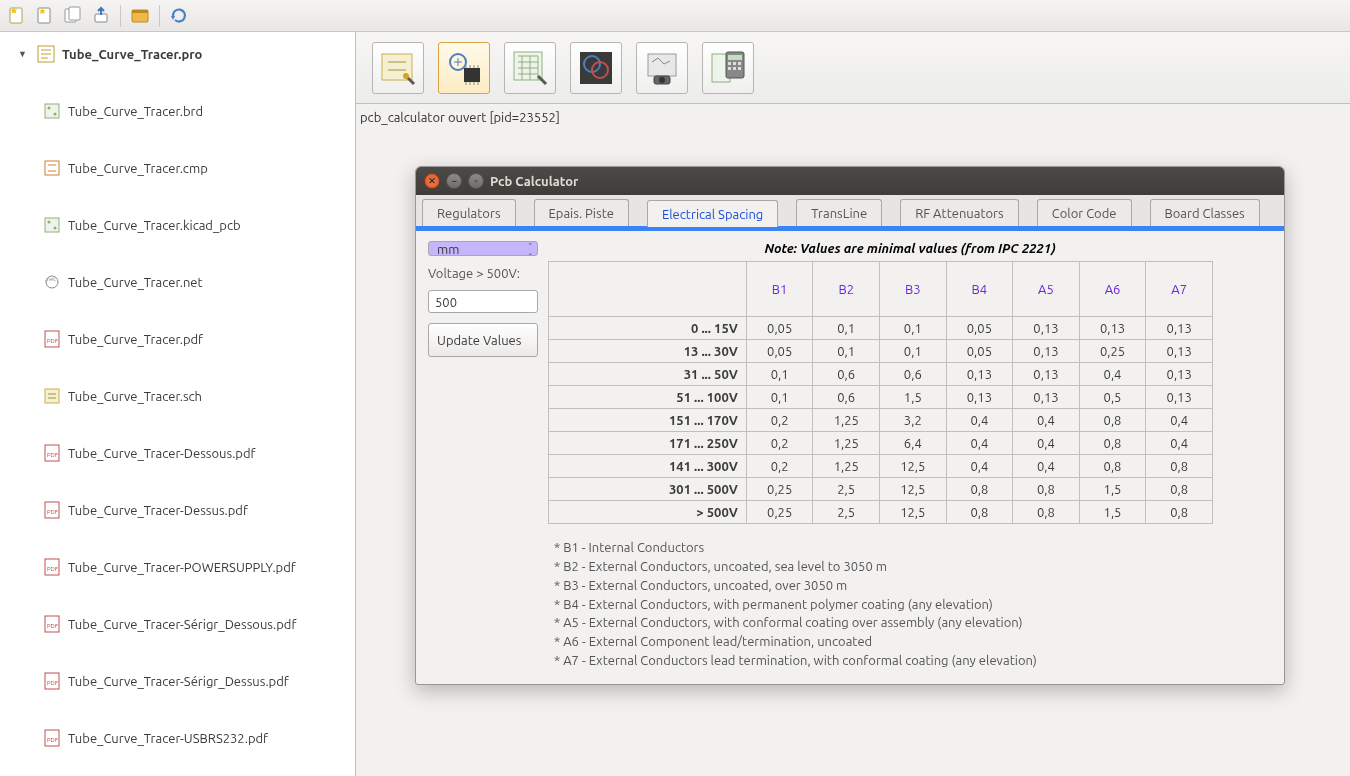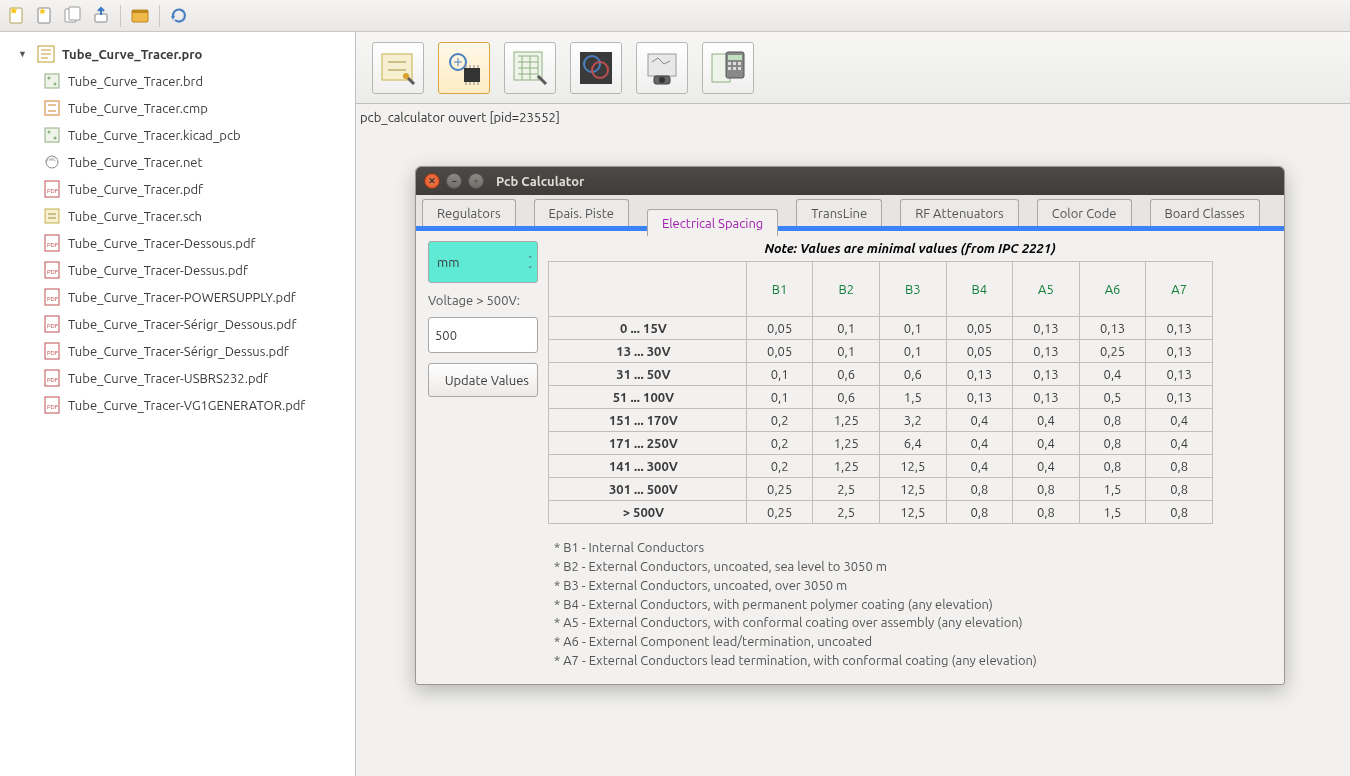--- a/index.html
+++ b/index.html
@@ -9,57 +9,57 @@
 .top-toolbar { height: 32px; background: linear-gradient(#f5f4f3, #e8e7e6); border-bottom: 1px solid #c9c8c7; display: flex; align-items: center; padding: 0 4px; gap: 2px; }
 .tb-btn { width: 26px; height: 26px; display: flex; align-items: center; justify-content: center; border-radius: 3px; }
 .tb-sep { width: 1px; height: 22px; background: #c9c8c7; margin: 0 4px; }
 
 
 .main { display: flex; height: calc(776px - 32px); }
 .sidebar { width: 356px; background: #fff; border-right: 1px solid #bfbfbf; padding: 8px 0 0 0; overflow: hidden; }
 .tree { padding-left: 18px; }
 .tree-item { display: flex; align-items: center; height: 27px; gap: 6px; padding-left: 0; white-space: nowrap; }
 .tree-item.root { font-weight: bold; padding-left: 0; }
-.tree-children .tree-item { padding-left: 24px; }
+.tree-children .tree-item { padding-left: 24px; margin-top: 30px; }
 .tree-icon { width: 20px; height: 20px; display: flex; align-items: center; justify-content: center; flex-shrink: 0; }
 .expand { width: 12px; color: #555; font-size: 9px; }
 
 
 .content { flex: 1; display: flex; flex-direction: column; background: #f2f1f0; overflow: hidden; }
 .big-toolbar { height: 72px; background: linear-gradient(#f7f6f5,#ececeb); border-bottom: 1px solid #bfbfbf; display: flex; align-items: center; padding: 8px 16px; gap: 14px; }
 .big-btn { width: 52px; height: 52px; border: 1px solid #b7b6b5; border-radius: 3px; background: linear-gradient(#ffffff,#f0efee); display: flex; align-items: center; justify-content: center; }
 .big-btn.hover { background: linear-gradient(#fff9e9,#fdecc3); border-color: #d9a441; }
 .status-line { padding: 6px 4px 0 4px; color: #333; font-size: 13px; }
 
 
 .dialog { position: absolute; left: 415px; top: 166px; width: 870px; background: #f2f1f0; border: 1px solid #9b9893; border-radius: 6px 6px 3px 3px; box-shadow: 0 6px 20px rgba(0,0,0,0.25); }
 .titlebar { height: 28px; background: linear-gradient(#4b4a47,#3e3d3b); border-radius: 5px 5px 0 0; display: flex; align-items: center; padding: 0 8px; gap: 6px; color: #dfdbd2; font-weight: bold; }
 .win-btn { width: 16px; height: 16px; border-radius: 50%; display:flex; align-items:center; justify-content:center; font-size:9px; color:#333; }
 .win-close { background: radial-gradient(#f08050,#e05020); border:1px solid #8a3818; }
 .win-min { background: linear-gradient(#8c8a85,#6f6d69); border:1px solid #555; }
 .win-max { background: linear-gradient(#8c8a85,#6f6d69); border:1px solid #555; }
 
 .tabs { display: flex; padding: 4px 6px 0 6px; border-bottom: 5px solid #3b82f6; background: #e6e5e3; gap: 18px; }
 .tab { padding: 6px 14px; border: 1px solid #a9a8a6; border-bottom: none; border-radius: 3px 3px 0 0; background: #eceae8; color: #555; }
-.tab.active { background: #f2f1f0; color: #a21caf; position: relative; top: 10px; }
+.tab.active { background: #f2f1f0; color: #1d4ed8; position: relative; top: 1px; }
 
 .tab-body { padding: 10px 12px 14px 12px; display: flex; gap: 10px; }
 .left-panel { flex: 0 0 110px; display: flex; flex-direction: column; gap: 10px; }
-.unit-select { height: 42px; border: 1px solid #a9a8a6; border-radius: 3px; background: #5eead4; padding: 0 22px 0 8px; display:flex; align-items:center; position:relative; }
+.unit-select { height: 15px; border: 1px solid #a9a8a6; border-radius: 3px; background: #c4b5fd; padding: 0 22px 0 8px; display:flex; align-items:center; position:relative; }
 .unit-select::after { content:"⌃\A⌄"; white-space:pre; position:absolute; right:4px; font-size:7px; line-height:7px; color:#555; }
 .lbl { color: #555; }
-.txtin { height: 36px; border:1px solid #a9a8a6; border-radius:3px; background:#fff; padding:0 6px; display:flex; align-items:center; }
-.btn { height: 28px; border:1px solid #a9a8a6; border-radius:3px; background: linear-gradient(#ffffff,#eceae8); display:flex; align-items:center; justify-content:flex-end; padding:16px 8px; }
+.txtin { height: 23px; border:1px solid #a9a8a6; border-radius:3px; background:#fff; padding:0 6px; display:flex; align-items:center; }
+.btn { height: 28px; border:1px solid #a9a8a6; border-radius:3px; background: linear-gradient(#ffffff,#eceae8); display:flex; align-items:center; justify-content:flex-start; padding:16px 8px; }
 
 .right-panel { flex:1; }
 .note { text-align:center; font-style:italic; font-weight:bold; color:#000000; padding: 0 0 6px 0; }
 table.spacing { border-collapse: collapse; width: 100%; max-width: 665px; }
 table.spacing th, table.spacing td { border:1px solid #c0bfbc; text-align:center; padding: 4px 0; font-size:13px; }
-table.spacing th { font-weight: normal; height: 55px; color:#15803d; }
-table.spacing td:first-child { padding-right: 8px; font-weight: bold; }
+table.spacing th { font-weight: normal; height: 55px; color:#6d28d9; }
+table.spacing td:first-child { text-align: right; padding-right: 8px; font-weight: bold; }
 .legend { padding: 14px 0 0 6px; color:#555; line-height: 1.45; }
 </style>
 </head>
 <body>
 
 <div class="top-toolbar">
   <div class="tb-btn">
       <svg width="20" height="20">
         <rect x="3" y="2" width="12" height="15" rx="1" fill="#fff" stroke="#b0a050"></rect>
         <polygon points="8,0 10,4 14,4 11,7 12,11 8,9 4,11 5,7 2,4 6,4" fill="#f5c518" transform="translate(2,1) scale(0.6)"></polygon>
@@ -294,21 +294,21 @@
     </div>
     <div class="status-line">pcb_calculator ouvert [pid=23552]</div>
   </div>
 </div>
 
 <div class="dialog">
   <div class="titlebar">
     <div class="win-btn win-close">✕</div>
     <div class="win-btn win-min">−</div>
     <div class="win-btn win-max">▫</div>
-    <span style="margin-left:6px">Pcb Calculator</span>
+    <span style="">Pcb Calculator</span>
   </div>
   <div class="tabs" id="dlg-tabs">
       <div class="tab">Regulators</div>
       <div class="tab">Epais. Piste</div>
       <div class="tab active">Electrical Spacing</div>
       <div class="tab">TransLine</div>
       <div class="tab">RF Attenuators</div>
       <div class="tab">Color Code</div>
       <div class="tab">Board Classes</div>
     </div>

